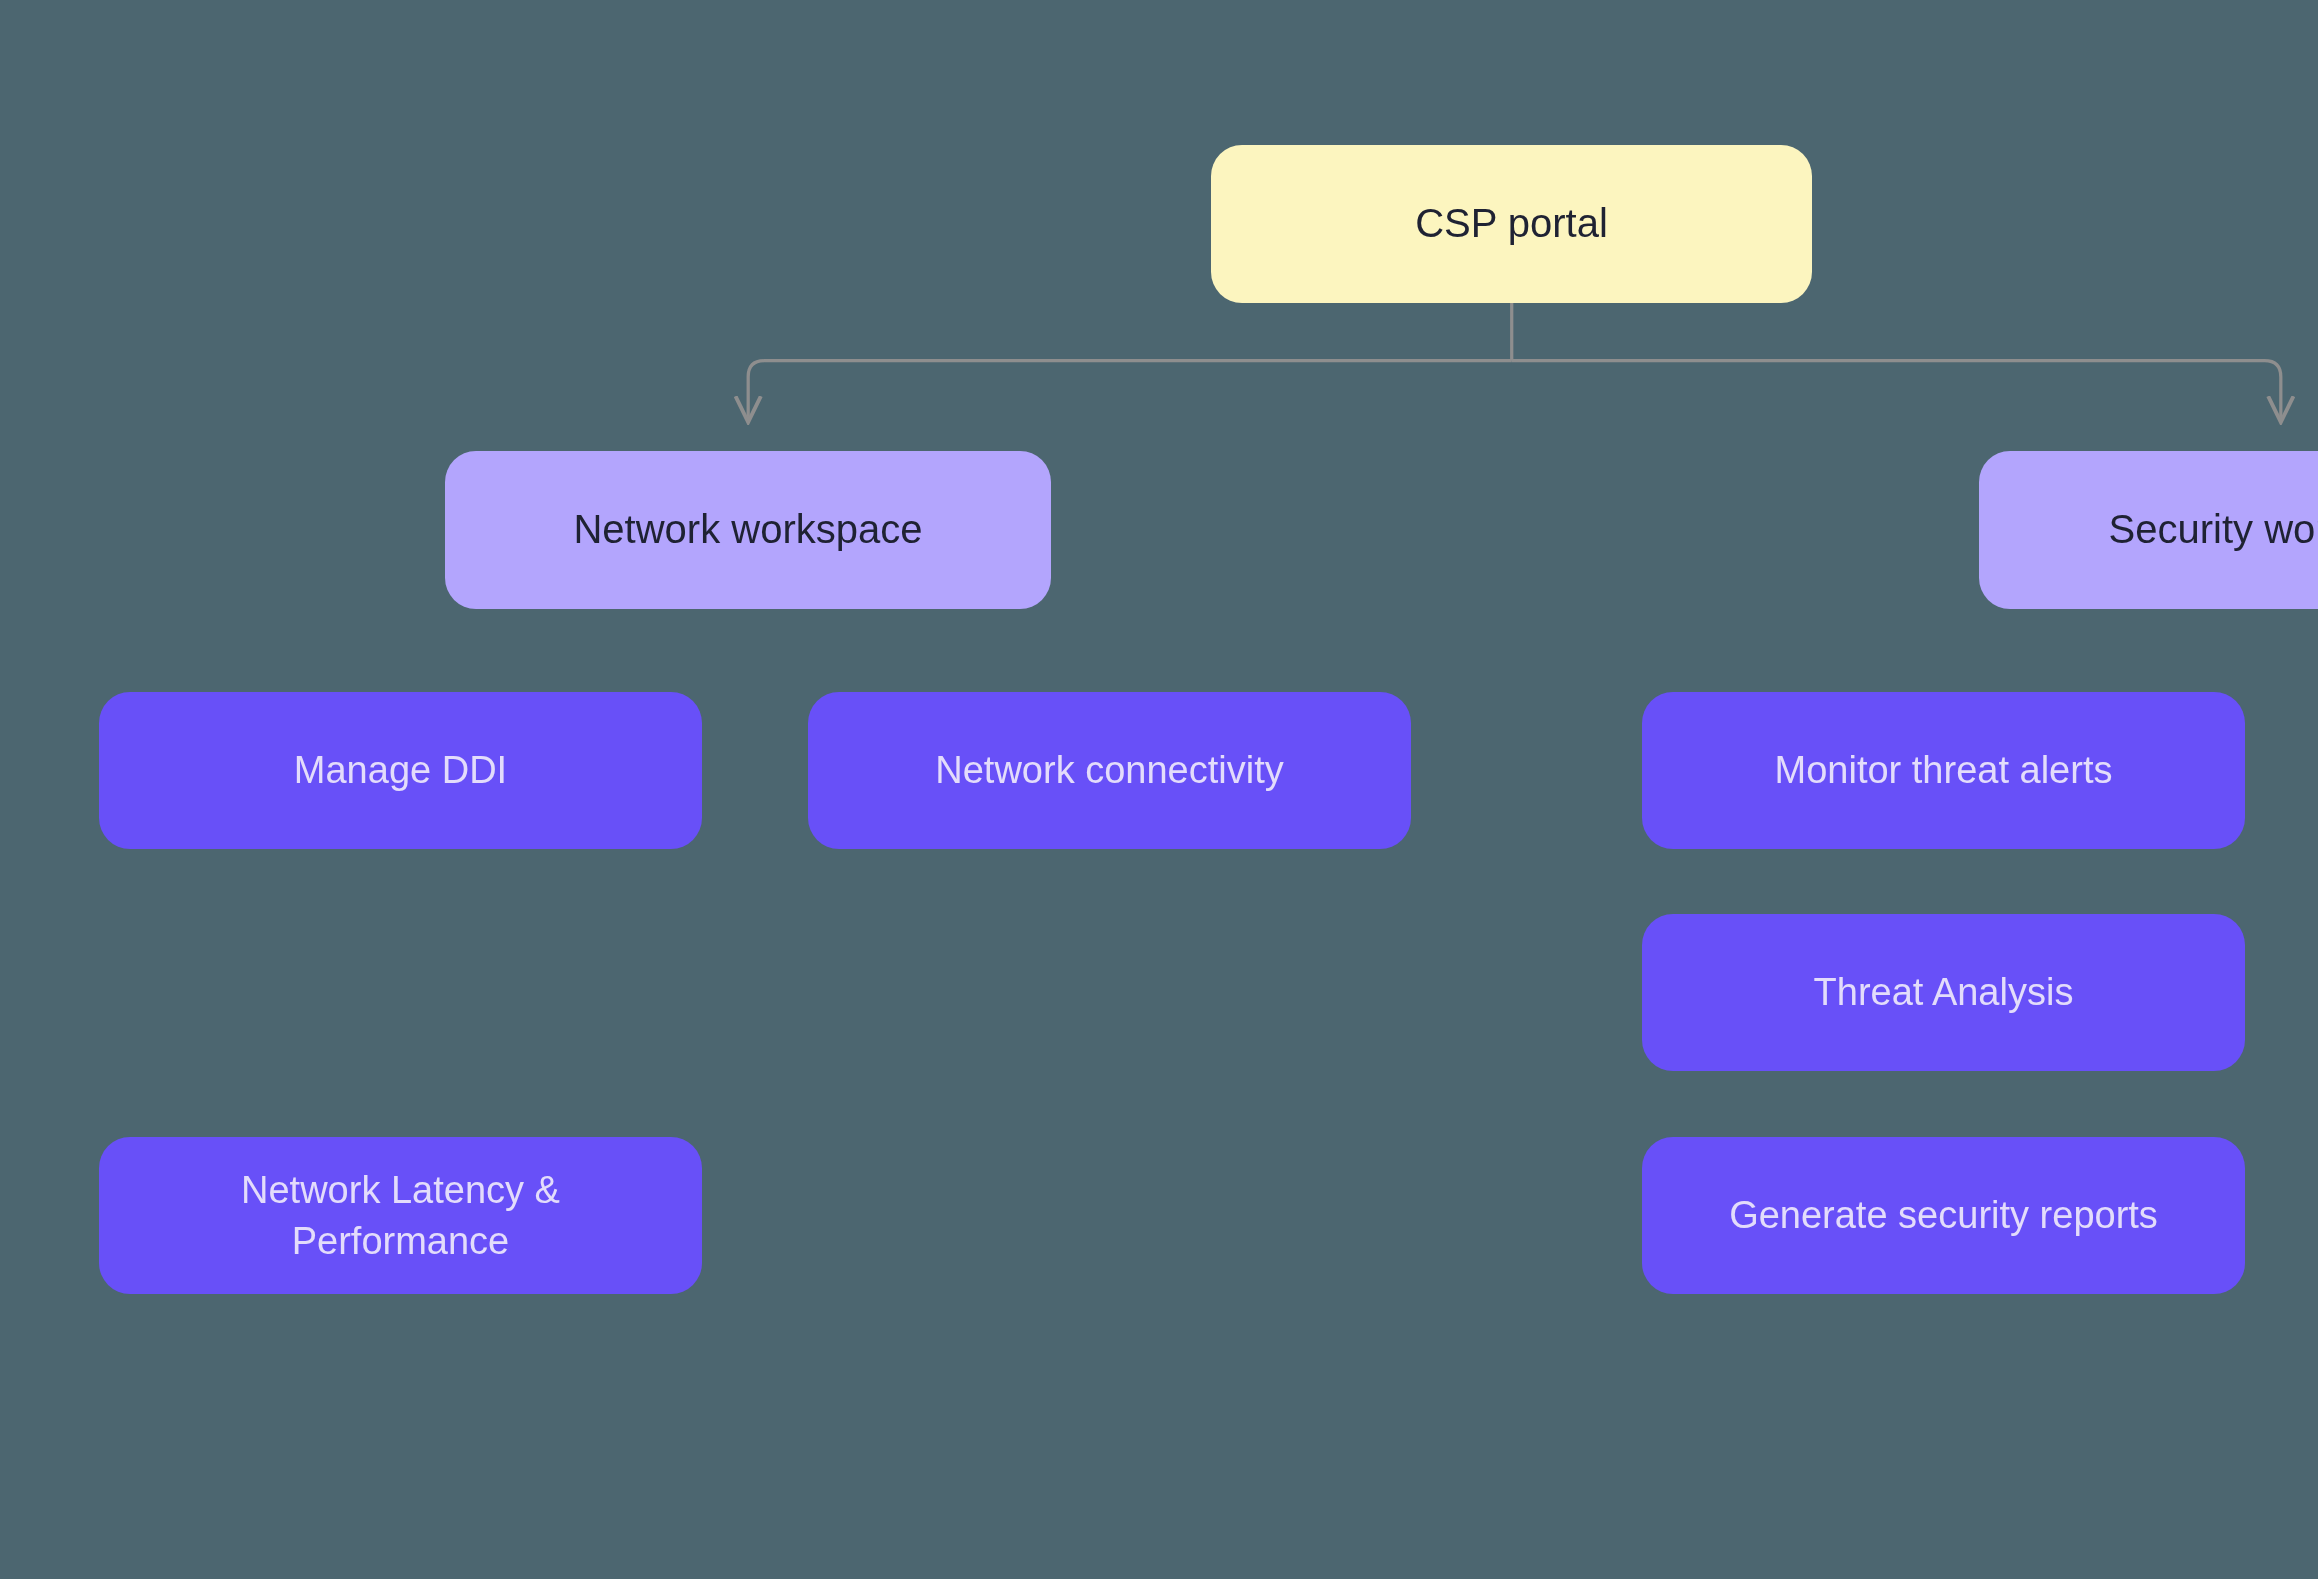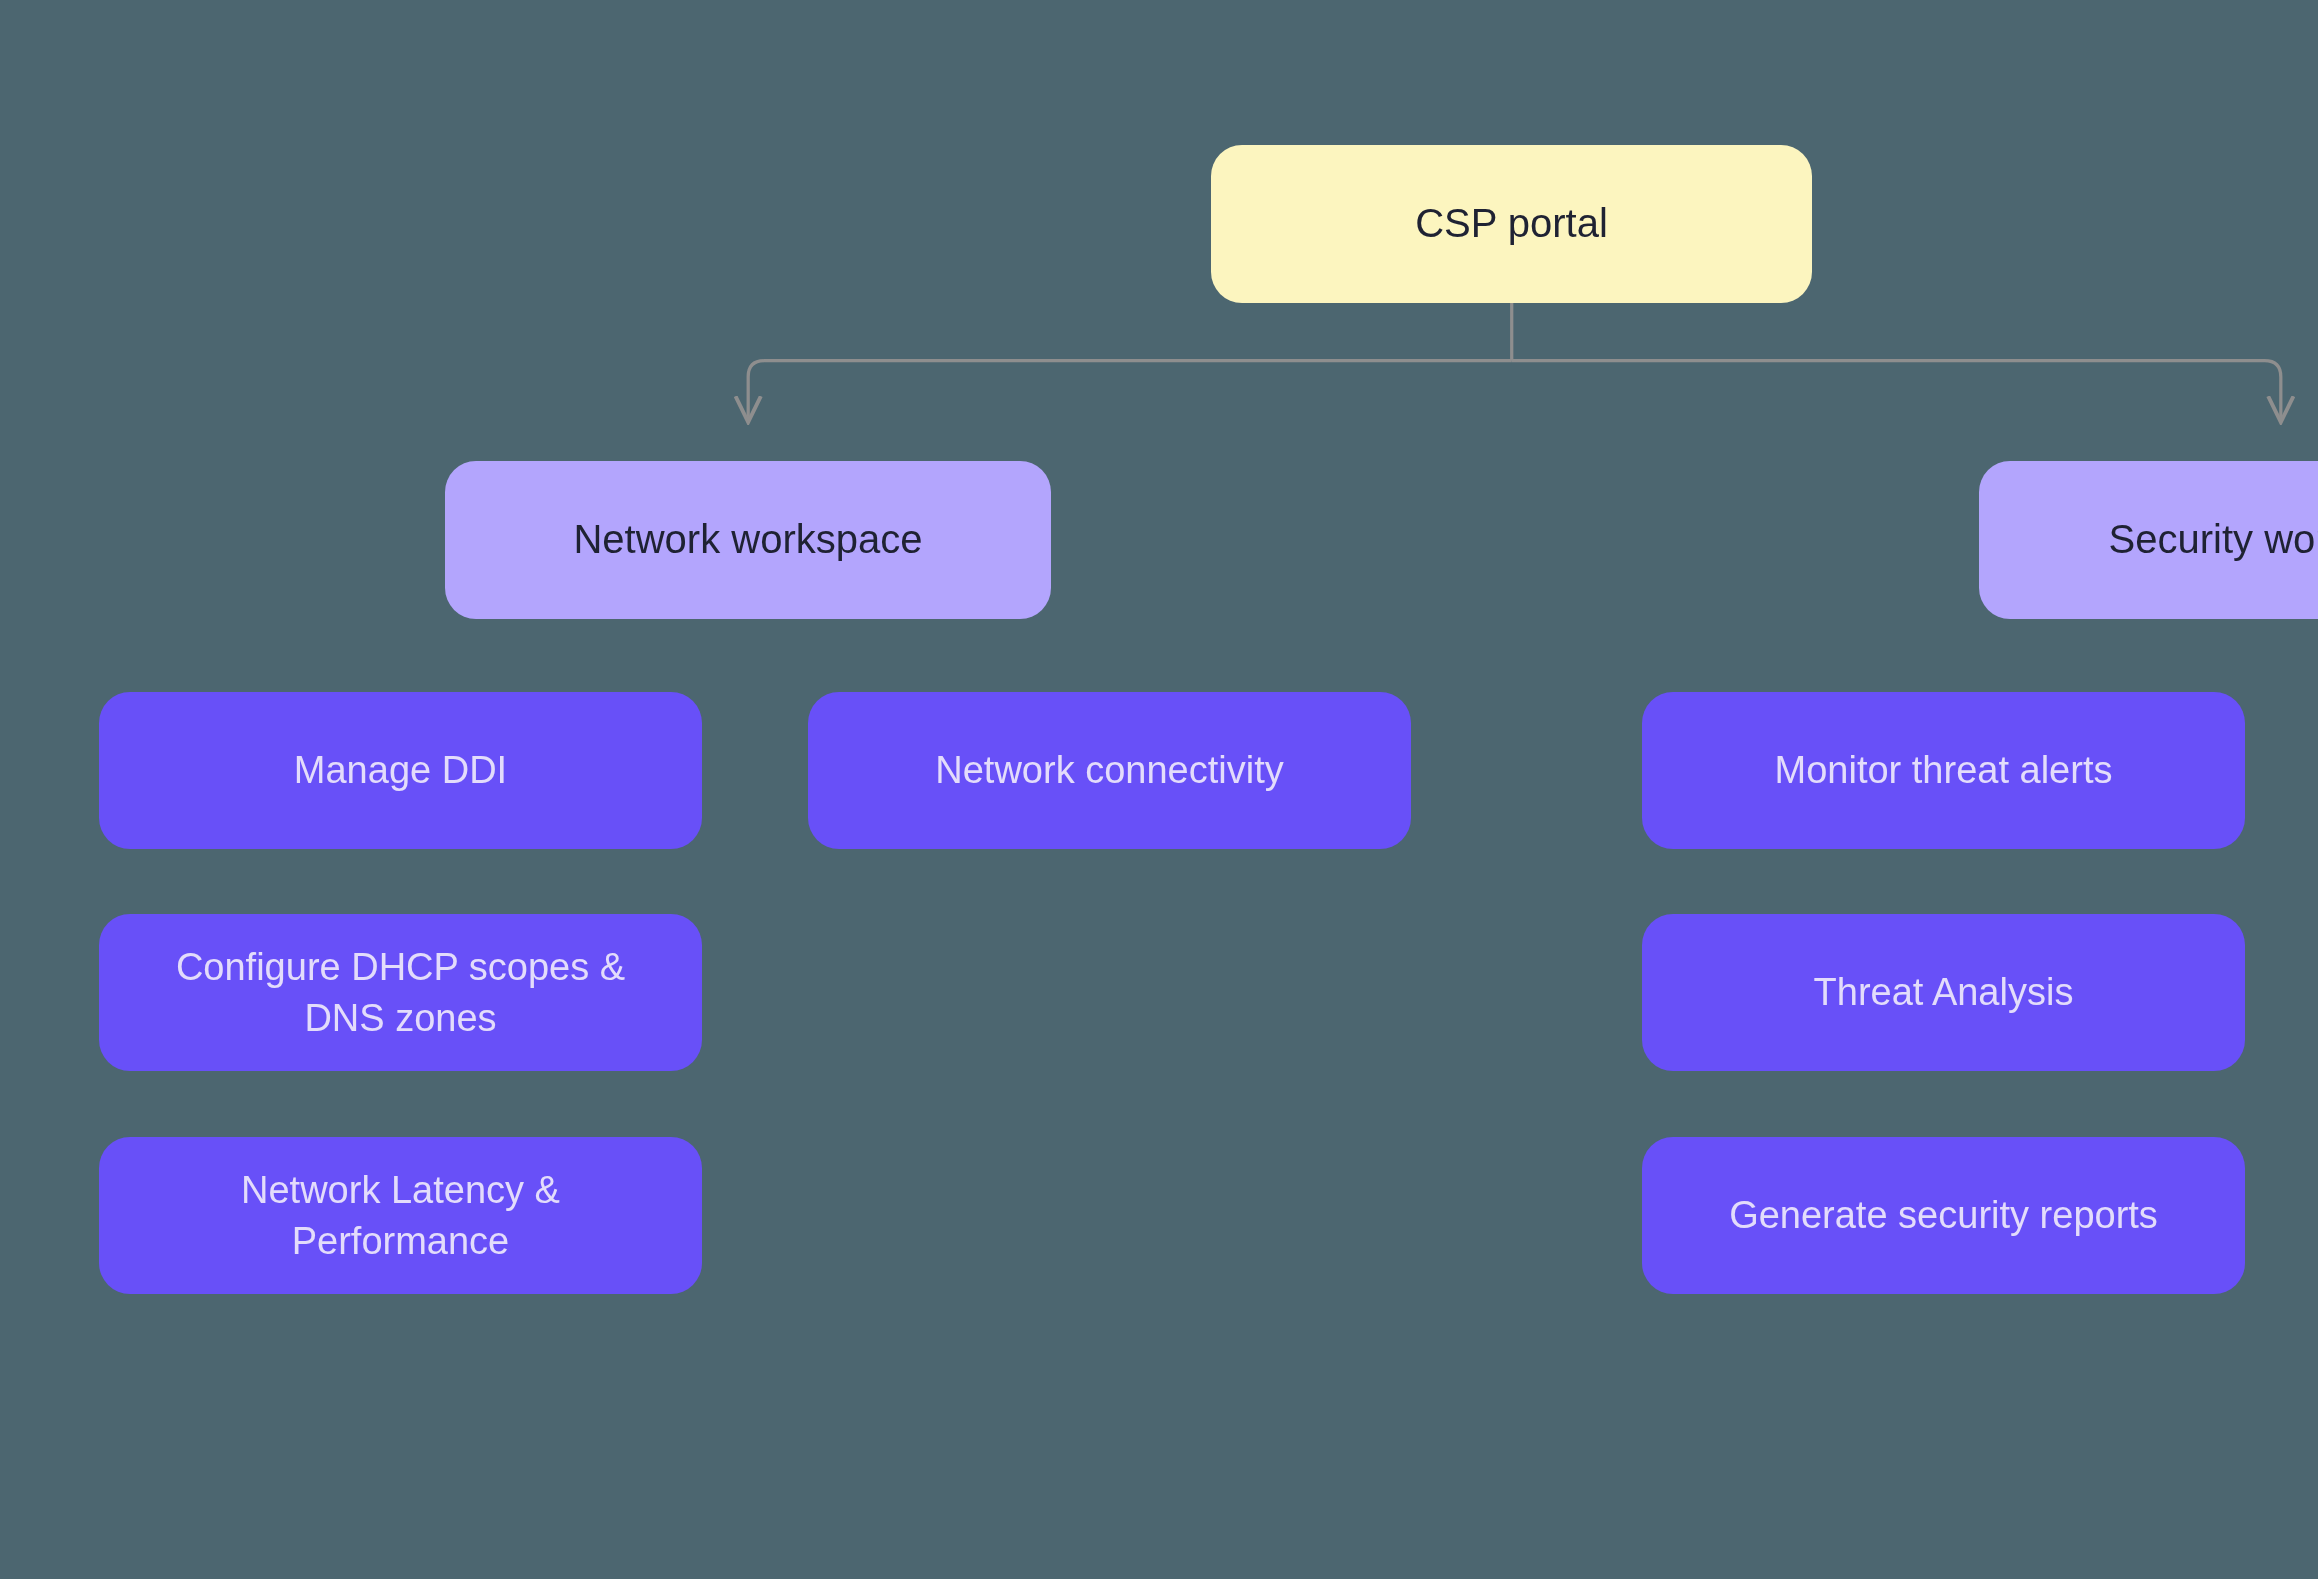--- a/index.html
+++ b/index.html
@@ -56,21 +56,21 @@
     width: 601px;
     height: 158px;
     background: #fcf5bf;
     border-radius: 31px;
     color: #1f2233;
     font-size: 40px;
   }
 
   
   .node-workspace {
-    top: 461px;
+    top: 451px;
     width: 606px;
     height: 158px;
     background: #b3a5fd;
     border-radius: 31px;
     color: #1f2233;
     font-size: 40px;
   }
   .node-workspace.ws-network  { left: 445px;  }
   .node-workspace.ws-security { left: 1979px; }
 
@@ -122,24 +122,20 @@
     <span class="node-label">Network workspace</span>
   </div>
 
   <div class="node node-workspace ws-security">
     <span class="node-label">Security workspace</span>
   </div>
 
   <div class="node node-prompt col-1 row-1">
     <span class="node-label">Manage DDI</span>
   </div>
-  <div class="node node-prompt col-1 row-2">
-    <span class="node-label">Configure DHCP scopes &amp;
-DNS zones</span>
-  </div>
   <div class="node node-prompt col-1 row-3">
     <span class="node-label">Network Latency &amp;
 Performance</span>
   </div>
 
   <div class="node node-prompt col-2 row-1">
     <span class="node-label">Network connectivity</span>
   </div>
 
   <div class="node node-prompt col-3 row-1">

